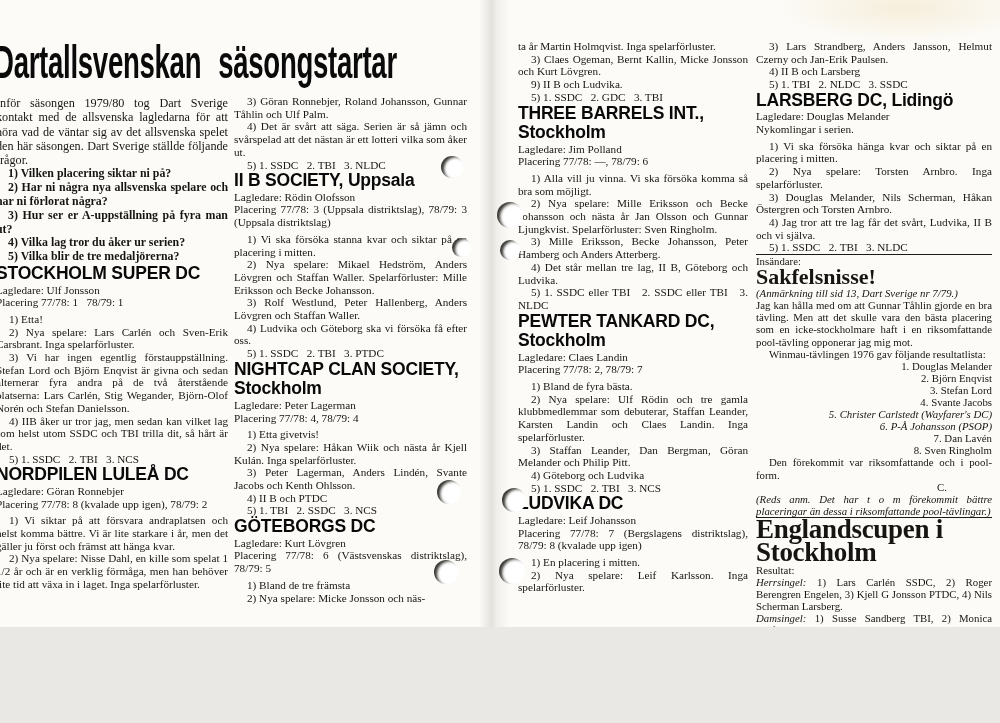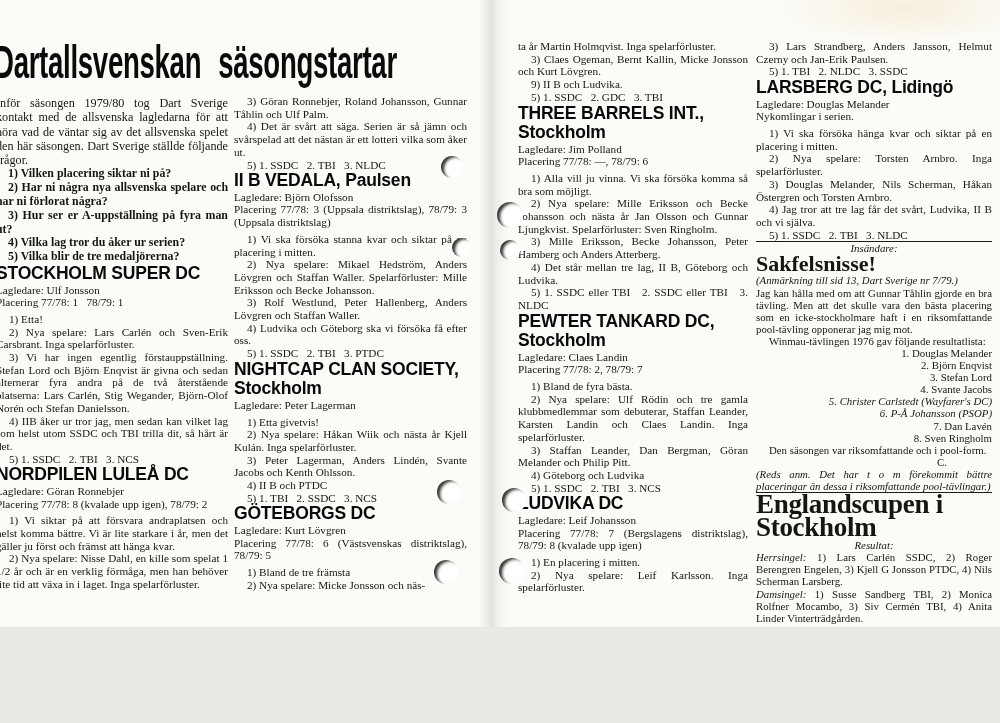--- a/index.html
+++ b/index.html
@@ -35,21 +35,21 @@
     font-family:"Liberation Sans","DejaVu Sans",sans-serif;
     font-weight:700;font-size:17.5px;line-height:19.5px;
     margin:13px 0 6px;text-align:left;white-space:pre-line;
     letter-spacing:-0.2px;color:#090909;
   }
   .meta{margin:0;}
   .meta + .ans{margin-top:4px;}
   .ans{text-indent:13px;}
   .plain{text-indent:0;}
   .ital{font-style:italic;}
-  .ital-label{font-style:italic;text-align:center;margin-top:5px;}
+  .ital-label{text-align:left;margin-top:5px;}
   .serif-h{font-weight:bold;font-size:22px;line-height:20px;text-align:left;margin:2px 0 4px;}
   .serif-h2{font-weight:bold;font-size:27px;line-height:23px;text-align:left;margin:7px 0 5px;letter-spacing:-0.3px;}
   .lead-p{margin:3px 0;text-indent:0;}
   .lead-p .it{font-style:italic;}
   .rlist{margin:3px 0 3px 4px;text-align:right;}
   .rlist .row{padding-left:10px;}
   .rlist .it{font-style:italic;}
   .rule{border:none;border-top:1.6px solid #1c1b19;margin:8px 0 5px;}
   .sig{text-align:right;padding-right:45px;text-indent:0;}
   
@@ -88,31 +88,32 @@
       <div class="sec-h">NORDPILEN LULEÅ DC</div>
       <div class="meta">Lagledare: Göran Ronnebjer</div>
       <div class="meta">Placering 77/78: 8 (kvalade upp igen), 78/79: 2</div>
       <div class="ans">1) Vi siktar på att försvara andraplatsen och helst komma bättre. Vi är lite starkare i år, men det gäller ju först och främst att hänga kvar.</div>
       <div class="ans">2) Nya spelare: Nisse Dahl, en kille som spelat 1 1/2 år och är en verklig förmåga, men han behöver lite tid att växa in i laget. Inga spelarförluster.</div>
     </div>
   <div class="col" id="col2">
       <div class="ans">3) Göran Ronnebjer, Roland Johansson, Gunnar Tåhlin och Ulf Palm.</div>
       <div class="ans">4) Det är svårt att säga. Serien är så jämn och svårspelad att det nästan är ett lotteri vilka som åker ut.</div>
       <div class="ans">5) 1. SSDC&nbsp;&nbsp;&nbsp;2. TBI&nbsp;&nbsp;&nbsp;3. NLDC</div>
-      <div class="sec-h">II B VEDALA, Paulsen</div>
-      <div class="meta">Lagledare: Björn Olofsson</div>
+      <div class="sec-h">II B SOCIETY, Uppsala</div>
+      <div class="meta">Lagledare: Rödin Olofsson</div>
       <div class="meta">Placering 77/78: 3 (Uppsala distriktslag), 78/79: 3 (Uppsala distriktslag)</div>
       <div class="ans">1) Vi ska försöka stanna kvar och siktar på en placering i mitten.</div>
       <div class="ans">2) Nya spelare: Mikael Hedström, Anders Lövgren och Staffan Waller. Spelarförluster: Mille Eriksson och Becke Johansson.</div>
       <div class="ans">3) Rolf Westlund, Peter Hallenberg, Anders Lövgren och Staffan Waller.</div>
       <div class="ans">4) Ludvika och Göteborg ska vi försöka få efter oss.</div>
       <div class="ans">5) 1. SSDC&nbsp;&nbsp;&nbsp;2. TBI&nbsp;&nbsp;&nbsp;3. PTDC</div>
       <div class="sec-h">NIGHTCAP CLAN SOCIETY,
 Stockholm</div>
       <div class="meta">Lagledare: Peter Lagerman</div>
+      <div class="meta">Placering 77/78: 4, 78/79: 4</div>
       <div class="ans">1) Etta givetvis!</div>
       <div class="ans">2) Nya spelare: Håkan Wiik och nästa år Kjell Kulán. Inga spelarförluster.</div>
       <div class="ans">3) Peter Lagerman, Anders Lindén, Svante Jacobs och Kenth Ohlsson.</div>
       <div class="ans">4) II B och PTDC</div>
       <div class="ans">5) 1. TBI&nbsp;&nbsp;&nbsp;2. SSDC&nbsp;&nbsp;&nbsp;3. NCS</div>
       <div class="sec-h">GÖTEBORGS DC</div>
       <div class="meta">Lagledare: Kurt Lövgren</div>
       <div class="meta">Placering 77/78: 6 (Västsvenskas distriktslag), 78/79: 5</div>
       <div class="ans">1) Bland de tre främsta</div>
       <div class="ans">2) Nya spelare: Micke Jonsson och näs-</div>
@@ -141,20 +142,21 @@
       <div class="ans">4) Göteborg och Ludvika</div>
       <div class="ans">5) 1. SSDC&nbsp;&nbsp;&nbsp;2. TBI&nbsp;&nbsp;&nbsp;3. NCS</div>
       <div class="sec-h">LUDVIKA DC</div>
       <div class="meta">Lagledare: Leif Johansson</div>
       <div class="meta">Placering 77/78: 7 (Bergslagens distriktslag), 78/79: 8 (kvalade upp igen)</div>
       <div class="ans">1) En placering i mitten.</div>
       <div class="ans">2) Nya spelare: Leif Karlsson. Inga spelarförluster.</div>
     </div>
   <div class="col" id="col4">
       <div class="ans">3) Lars Strandberg, Anders Jansson, Helmut Czerny och Jan-Erik Paulsen.</div>
+      <div class="ans">4) II B och Larsberg</div>
       <div class="ans">5) 1. TBI&nbsp;&nbsp;&nbsp;2. NLDC&nbsp;&nbsp;&nbsp;3. SSDC</div>
       <div class="sec-h">LARSBERG DC, Lidingö</div>
       <div class="meta">Lagledare: Douglas Melander</div>
       <div class="meta">Nykomlingar i serien.</div>
       <div class="ans">1) Vi ska försöka hänga kvar och siktar på en placering i mitten.</div>
       <div class="ans">2) Nya spelare: Torsten Arnbro. Inga spelarförluster.</div>
       <div class="ans">3) Douglas Melander, Nils Scherman, Håkan Östergren och Torsten Arnbro.</div>
       <div class="ans">4) Jag tror att tre lag får det svårt, Ludvika, II B och vi själva.</div>
       <div class="ans">5) 1. SSDC&nbsp;&nbsp;&nbsp;2. TBI&nbsp;&nbsp;&nbsp;3. NLDC</div>
       <div class="rule"></div>
@@ -166,21 +168,21 @@
       <div class="rlist">
         <div class="row">1. Douglas Melander</div>
         <div class="row">2. Björn Enqvist</div>
         <div class="row">3. Stefan Lord</div>
         <div class="row">4. Svante Jacobs</div>
         <div class="row it">5. Christer Carlstedt (Wayfarer's DC)</div>
         <div class="row it">6. P-Å Johansson (PSOP)</div>
         <div class="row">7. Dan Lavén</div>
         <div class="row">8. Sven Ringholm</div>
       </div>
-      <div class="ans sm">Den säsongen var riksomfattande och i pool-form.</div>
+      <div class="ans sm">Den förekommit var riksomfattande och i pool-form.</div>
       <div class="sig">C.</div>
       <div class="ital">(Reds anm. Det har t o m förekommit bättre placeringar än dessa i riksomfattande pool-tävlingar.)</div>
       <div class="rule"></div>
       <div class="serif-h2">Englandscupen i Stockholm</div>
       <div class="ital-label">Resultat:</div>
       <div class="lead-p"><span class="it">Herrsingel:</span> 1) Lars Carlén SSDC, 2) Roger Berengren Engelen, 3) Kjell G Jonsson PTDC, 4) Nils Scherman Larsberg.</div>
       <div class="lead-p"><span class="it">Damsingel:</span> 1) Susse Sandberg TBI, 2) Monica Rolfner Mocambo, 3) Siv Cermén TBI, 4) Anita Linder Vinterträdgården.</div>
     </div>
 
   <div class="pagenum" id="pn-left">4</div>

